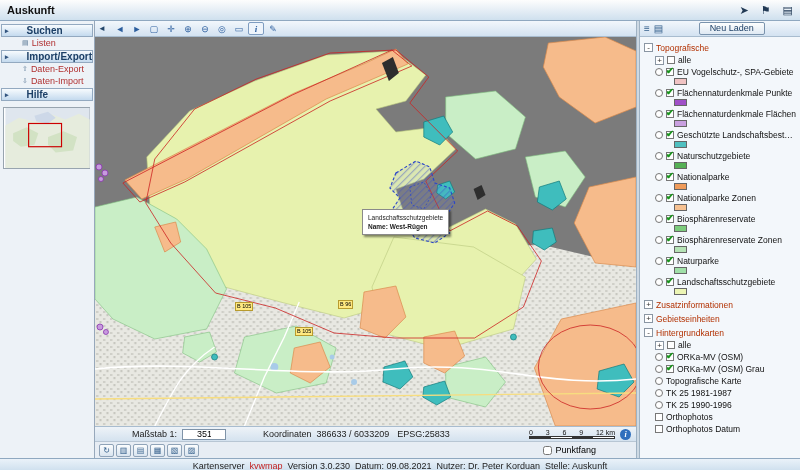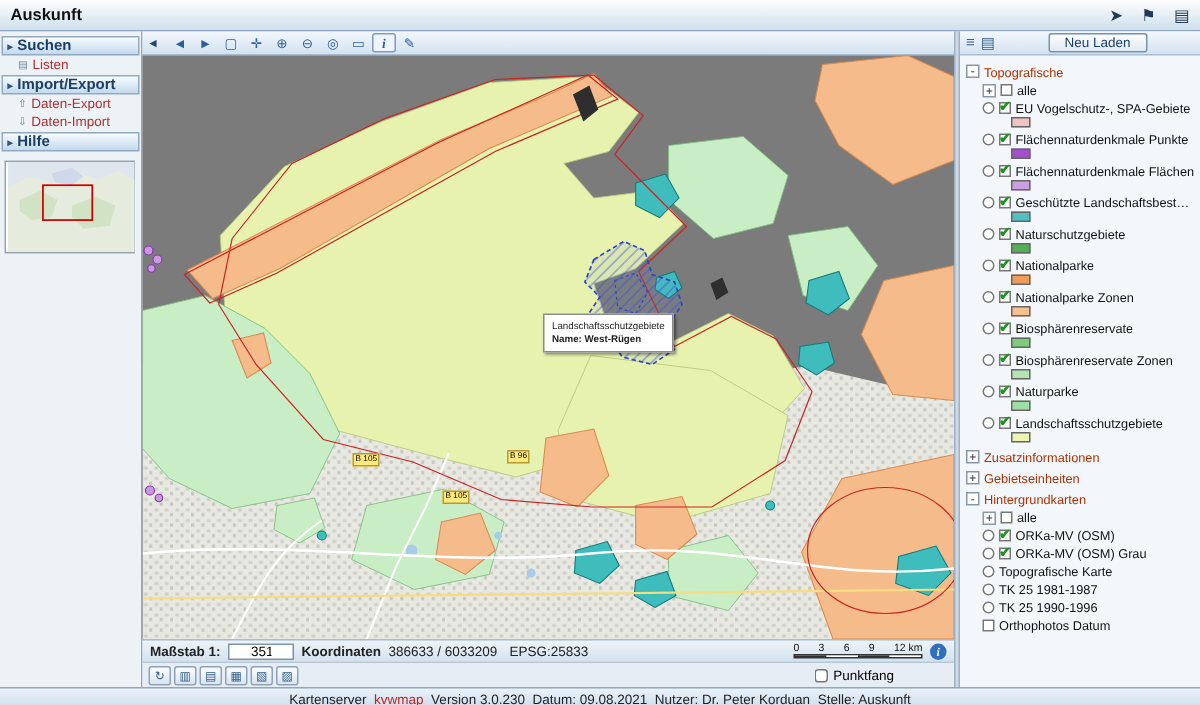--- a/index.html
+++ b/index.html
@@ -11,23 +11,23 @@
   .topbar .title { font-size:11px; font-weight:bold; color:#111; }
   .topbar .ticons { margin-left:auto; display:flex; gap:12px; font-size:11px; color:#223a55; }
   .topbar .ticons span { cursor:default; }
 
   
   .content { display:flex; height:437px; }
 
   
   .left { width:95px; background:#edf2f7; border-right:1px solid #97a8bb; padding:2px 0; flex-shrink:0; }
   .panel-h { height:13px; margin:1px 1px 0 1px; background:linear-gradient(#f7fbfe,#c4daee); border:1px solid #93a9c0;
-             display:flex; align-items:center; gap:3px; padding:0 3px; font-size:10px; font-weight:bold; color:#1c3f66; }
+             display:flex; align-items:center; gap:18px; padding:0 3px; font-size:10px; font-weight:bold; color:#1c3f66; }
   .panel-h .arr { font-size:7px; color:#33557f; }
-  .panel-item { display:flex; align-items:center; gap:3px; font-size:9px; color:#b03030; padding:1px 2px 1px 12px; }
+  .panel-item { display:flex; align-items:center; gap:3px; font-size:9px; color:#b03030; padding:1px 2px 1px 22px; }
   .panel-item .pi { font-size:7px; color:#6a85a0; }
   .overview { margin:6px 3px; width:87px; height:62px; border:1px solid #98a4af; background:#fff; }
 
   
   .map-col { flex:1; display:flex; flex-direction:column; min-width:0; }
   .map-toolbar { height:16px; background:linear-gradient(#f2f7fc,#d3e2f1); border-bottom:1px solid #a8bccf;
                  display:flex; align-items:center; gap:1px; padding:0 2px; }
   .collapse-btn { font-size:8px; color:#24466b; margin-right:4px; width:10px; text-align:center; }
   .tbtn { width:16px; height:13px; display:flex; align-items:center; justify-content:center; font-size:9px;
           color:#2c5e9e; border:1px solid transparent; border-radius:2px; }
@@ -39,21 +39,21 @@
   .tooltip { position:absolute; left:267px; top:172px; background:#ffffff; border:1px solid #8a8a8a;
              box-shadow:1.5px 1.5px 2px rgba(0,0,0,.45); padding:3px 5px; font-size:6.5px; line-height:9px;
              white-space:nowrap; z-index:5; color:#222; }
   .tooltip .t2 { font-weight:bold; }
 
   .roadlbl { position:absolute; font-size:5.5px; line-height:7px; background:#ffe980; border:1px solid #b89b2e;
              padding:0 1px; color:#000; z-index:3; }
 
   .map-statusbar { height:15px; background:linear-gradient(#eef3f8,#d4e2ef); border-top:1px solid #a8bccf;
                    display:flex; align-items:center; gap:5px; padding:0 5px; font-size:9px; color:#222; }
-  .map-statusbar .lb { font-weight:bold; }
+  .map-statusbar .lb { font-weight:normal;margin-left:32px; }
   .scale-input { width:44px; height:11px; font-size:9px; border:1px solid #7f93a8; padding:0 14px; font-family:inherit; }
   .scalebar { margin-left:auto; width:86px; display:flex; flex-direction:column; justify-content:center; }
   .sbticks { display:flex; justify-content:space-between; font-size:7px; line-height:7px; color:#111; }
   .sbbar { display:flex; height:3px; border:1px solid #333; }
   .sbbar i { flex:1; } .sbbar i.b { background:#333; } .sbbar i.w { background:#fff; }
   .info-circ { width:11px; height:11px; border-radius:50%; background:#2f6fbd; color:#fff; font-size:8px;
                font-weight:bold; font-style:italic; display:flex; align-items:center; justify-content:center;
                font-family:"Liberation Serif",serif; }
 
   .map-tools { height:17px; background:#e7edf4; border-top:1px solid #b8c6d4; display:flex; align-items:center;
@@ -460,20 +460,24 @@
       <div class="titem">
         <span class="radio"></span>
         <span class="tlabel">TK 25 1981-1987</span>
       </div>
       <div class="titem">
         <span class="radio"></span>
         <span class="tlabel">TK 25 1990-1996</span>
       </div>
       <div class="titem">
         <span class="cbx"></span>
+        <span class="tlabel">Orthophotos</span>
+      </div>
+      <div class="titem">
+        <span class="cbx"></span>
         <span class="tlabel">Orthophotos Datum</span>
       </div>
 
     </div>
   </div>
 </div>
 
 <div class="statusbar">
   <span>Kartenserver</span>
   <span class="brand">kvwmap</span>

